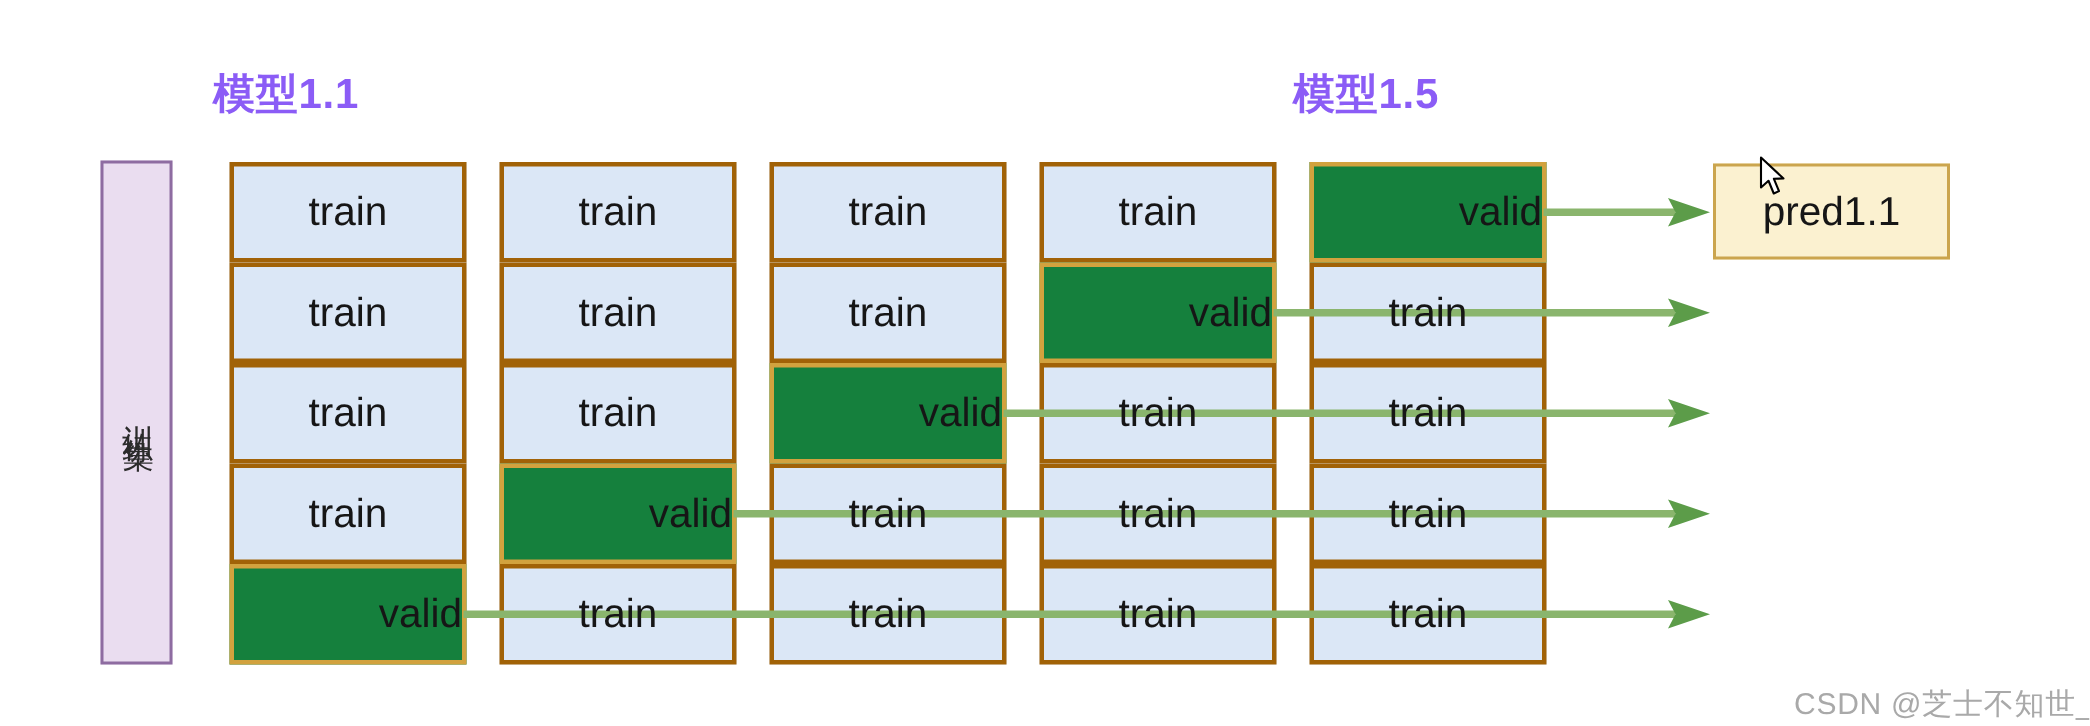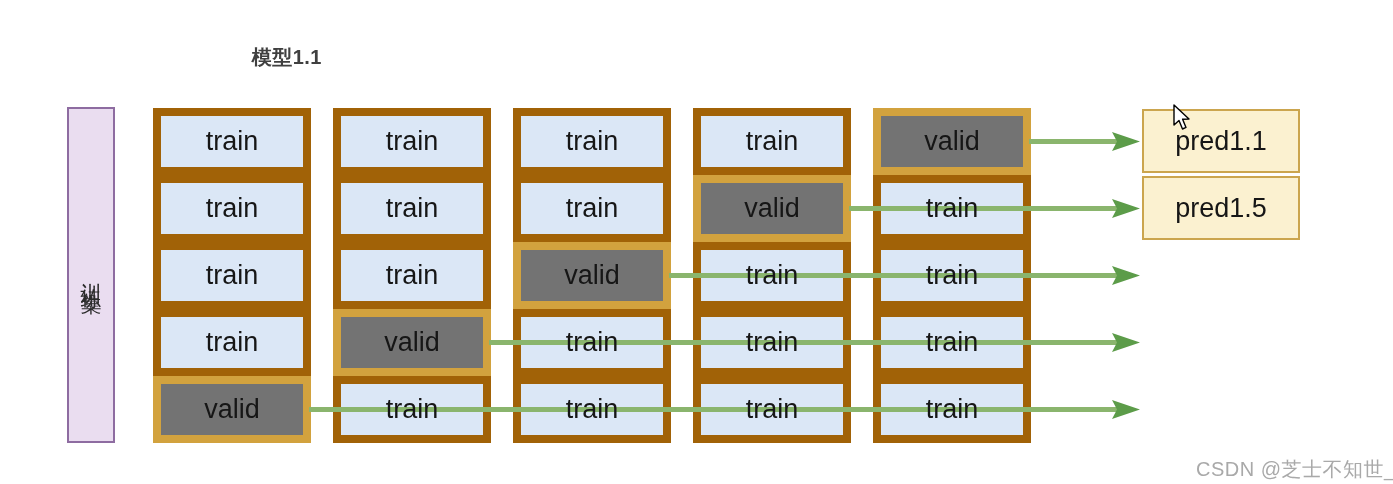--- a/index.html
+++ b/index.html
@@ -1,40 +1,40 @@
 <!DOCTYPE html>
 <html><head>
 <meta charset="utf-8">
 <style>
   html,body { margin:0; padding:0; background:#ffffff; }
   .canvas {
     position:relative; width:1393px; height:484px; background:#ffffff;
     overflow:hidden; font-family:"Liberation Sans","DejaVu Sans",sans-serif;
   }
   .col-header {
-    position:absolute; top:44px; width:180px; text-align:right;
-    font-size:20px; font-weight:600; color:#404040; letter-spacing:0.5px;
+    position:absolute; top:44px; width:180px; text-align:left;
+    font-size:28px; font-weight:600; color:#8b5cf6; letter-spacing:0.5px;
   }
   .trainset-bar {
     position:absolute; left:67px; top:107px; width:48px; height:336px;
     box-sizing:border-box; background:#EADDF0; border:2px solid #8E6CA1;
     display:flex; align-items:center; justify-content:center;
   }
   .trainset-label {
     writing-mode:vertical-rl; text-orientation:upright; letter-spacing:6px;
     font-size:21px; color:#2b2b2b; font-weight:500;
   }
   .column { position:absolute; top:108px; width:158px; }
   .cell {
-    height:67px; box-sizing:border-box; border:8px solid #a16207;
+    height:67px; box-sizing:border-box; border:3px solid #a16207;
     background:#DBE7F6; display:flex; align-items:center; justify-content:center;
     position:relative;
   }
   .cell[data-type="valid"] {
-    border-color:#D2A23E; background:#737373; z-index:3;
+    border-color:#D2A23E; background:#15803d; z-index:3;justify-content:flex-end;
   }
   .cell-label {
     position:relative; z-index:6; font-size:27px; color:#161616;
   }
   .arrows-overlay {
     position:absolute; left:0; top:0; width:1393px; height:484px;
     z-index:5; pointer-events:none;
   }
   .pred-column {
     position:absolute; left:1142px; top:109px; width:158px;
@@ -50,20 +50,21 @@
     white-space:nowrap; letter-spacing:0.5px;
   }
   .cursor { position:absolute; left:1172px; top:104px; z-index:9; }
 </style>
 </head>
 <body>
 
 <div class="canvas">
 
   <div class="col-header" style="left:142px">模型1.1</div>
+  <div class="col-header" style="left:862px">模型1.5</div>
 
   <div class="trainset-bar">
     <span class="trainset-label">训练集</span>
   </div>
 
   <div class="column" style="left:153px">
     <div class="cell" data-type="train">
         <span class="cell-label">train</span>
       </div>
     <div class="cell" data-type="train">
@@ -170,21 +171,20 @@
       <polygon points="1140,342.5 1112,333 1117,342.5 1112,352" fill="#5C9C49"></polygon>
     </g>
     <g>
       <line x1="309" y1="409.5" x2="1117" y2="409.5" stroke="#8AB56D" stroke-width="5"></line>
       <polygon points="1140,409.5 1112,400 1117,409.5 1112,419" fill="#5C9C49"></polygon>
     </g>
   </svg>
 
   <div class="pred-column">
     <div class="pred-cell">pred1.1</div>
-    <div class="pred-cell">pred1.5</div>
   </div>
 
   <svg class="cursor" width="22" height="28" viewBox="0 0 22 28">
     <path d="M2,1 L2,21 L7,16.5 L10.5,25 L14,23.4 L10.6,15.2 L17,15 Z" fill="#ffffff" stroke="#000000" stroke-width="1.4" stroke-linejoin="round"></path>
   </svg>
 
   <div class="watermark">CSDN @芝士不知世_</div>
 
 </div>
 

